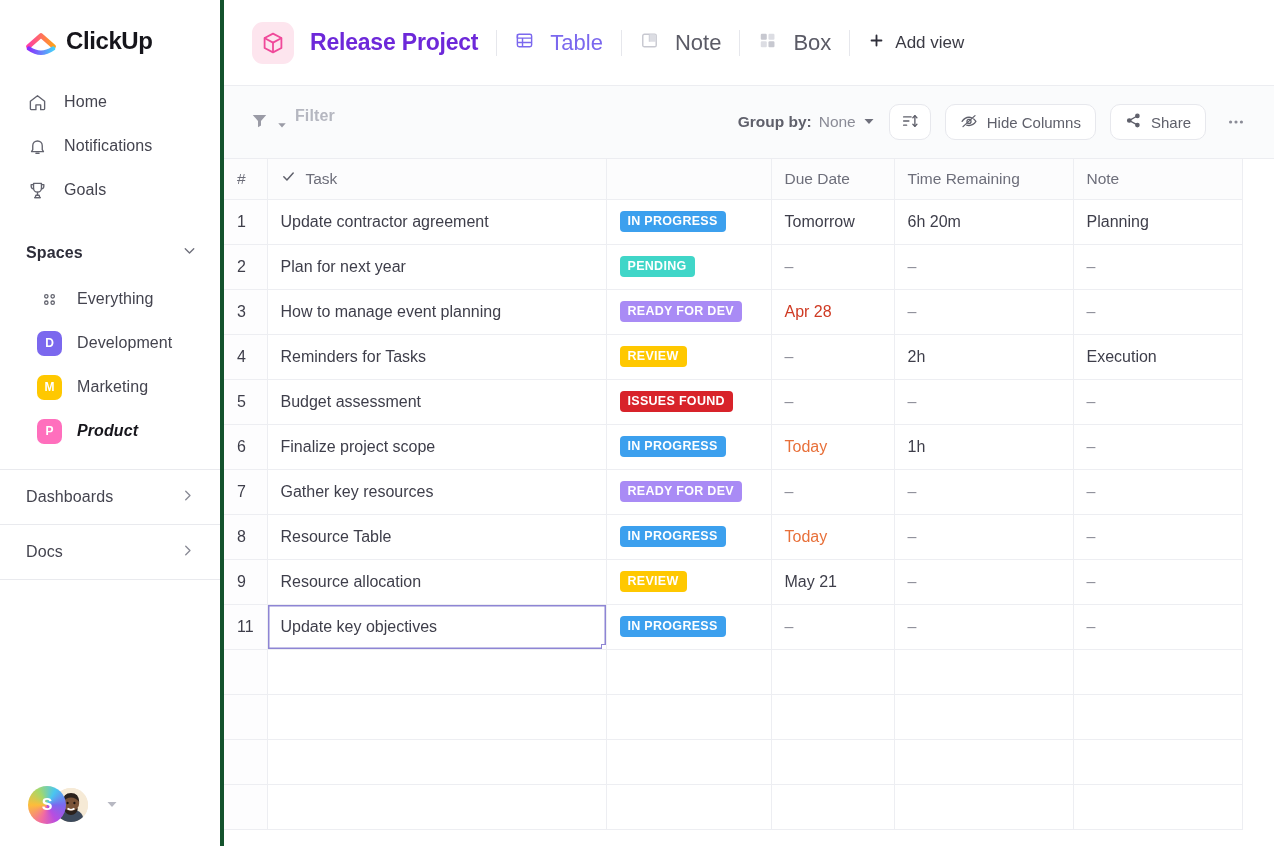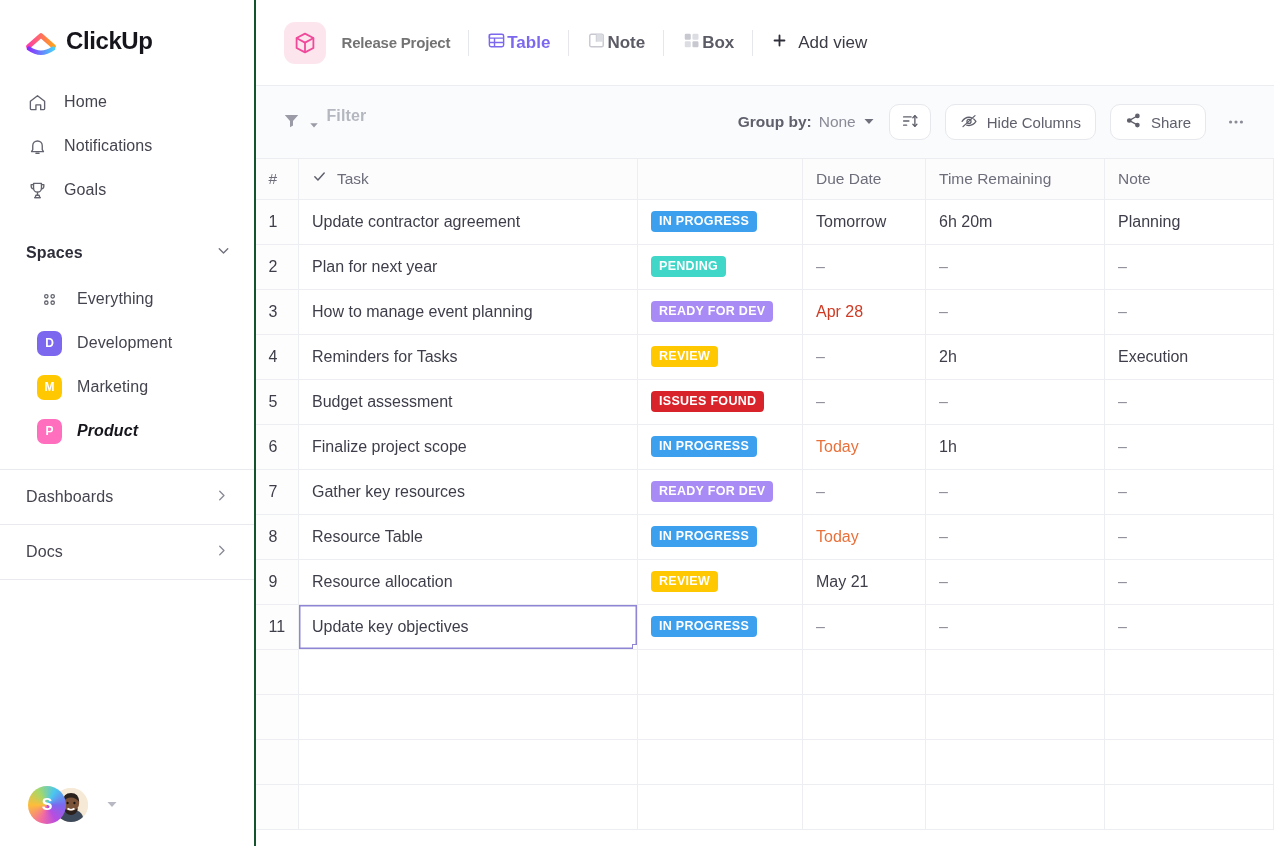--- a/index.html
+++ b/index.html
@@ -7,23 +7,23 @@
     width: 1274px; height: 846px;
     font-family: "Liberation Sans", sans-serif;
     background: #ffffff;
     overflow: hidden;
     -webkit-font-smoothing: antialiased;
   }
   .app { display: flex; width: 1274px; height: 846px; }
 
   
   .sidebar {
-    width: 256px; height: 846px;
+    width: 224px; height: 846px;
     background: #ffffff;
-    border-right: 2px solid #14532d;
+    border-right: 4px solid #14532d;
     display: flex; flex-direction: column;
     position: relative;
     text-align: center;
   }
   .brand {
     display: flex; align-items: center; gap: 10px;
     padding: 26px 0 22px 26px;
   }
   .brand-logo { width: 30px; height: 30px; position: relative; }
   .brand-name {
@@ -89,27 +89,27 @@
   .topbar {
     height: 86px; display: flex; align-items: center;
     padding-left: 28px; gap: 0;
     border-bottom: 1px solid #ecedf1;
   }
   .proj-icon-wrap {
     width: 42px; height: 42px; border-radius: 11px; background: #fde5ee;
     display: flex; align-items: center; justify-content: center; flex: 0 0 42px;
   }
   .proj-title {
-    font-size: 15px; font-weight: bold; color: #737373;
+    font-size: 23px; font-weight: bold; color: #6d28d9;
     margin-left: 16px; letter-spacing: -0.2px; white-space: nowrap;
   }
   .vsep { width: 1px; height: 26px; background: #e6e7ec; margin: 0 18px; }
   .view-tab {
-    display: flex; align-items: center; gap: 1px;
-    font-size: 17px; color: #5b5b66; cursor: pointer; white-space: nowrap; font-weight: bold;
+    display: flex; align-items: center; gap: 16px;
+    font-size: 22px; color: #5b5b66; cursor: pointer; white-space: nowrap;
   }
   .view-tab.active { color: #7b68ee; }
   .addview {
     display: flex; align-items: center; gap: 10px;
     font-size: 17px; color: #3b3b45; cursor: pointer; white-space: nowrap;
   }
 
   .toolbar {
     height: 73px; background: #fafbfc;
     display: flex; align-items: center;

